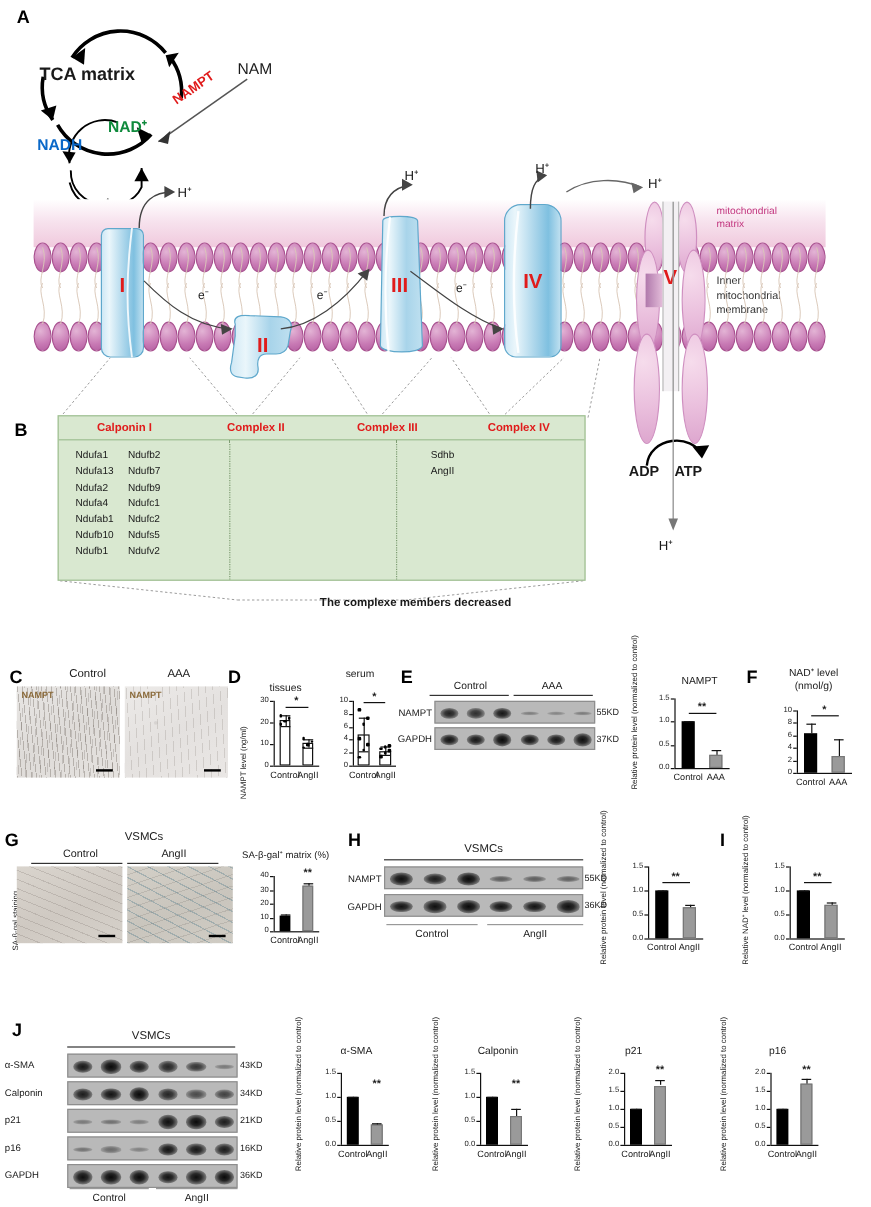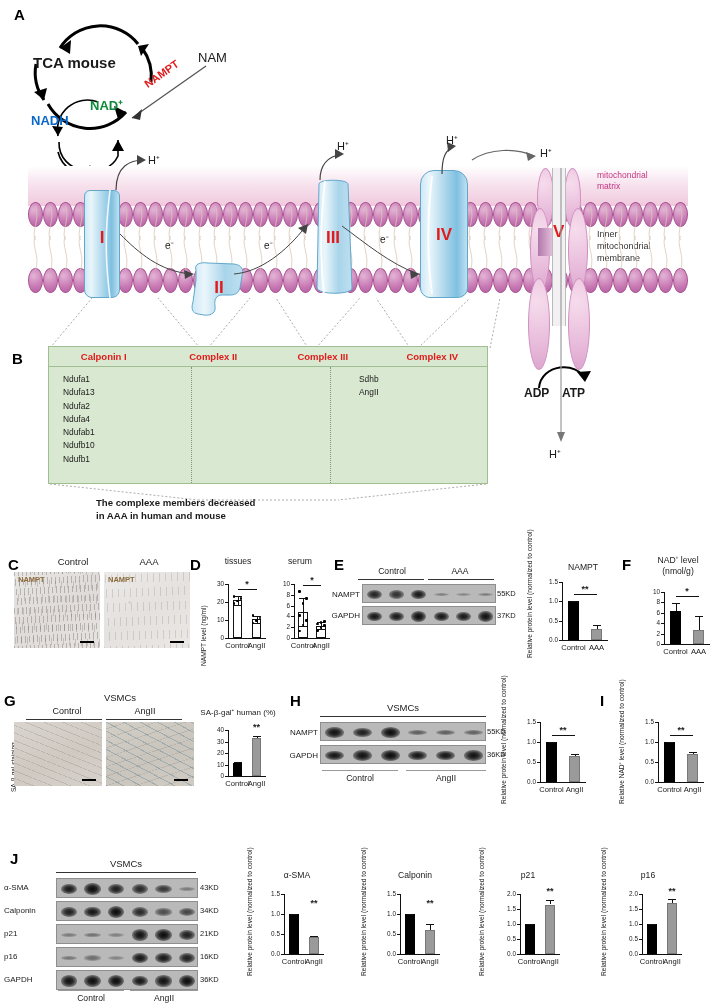--- a/index.html
+++ b/index.html
@@ -59,21 +59,21 @@
     display:flex; height:20px; border-bottom:1px solid #9fbf92;
   }
   .gt-head > div {
     flex:1; text-align:center; color:#e01b1b; font-weight:bold; font-size:9.5px;
     padding-top:4px;
   }
   .gt-body { display:flex; height:116px; }
   .gt-col { flex:1; display:flex; padding:6px 0 0 14px; gap:12px; }
   .gt-col.sep { border-left:1px dotted #7d9c71; }
   .gt-sub { font-size:8.4px; line-height:1.58; }
-  .capB { position:absolute; left:96px; top:160px; width:330px; text-align:left;
+  .capB { position:absolute; left:96px; top:160px; width:330px; text-align:right;
           font-size:9.6px; font-weight:bold; line-height:1.4; }
 
   
   .micro { position:absolute; border:0px; }
   .micro-ihc {
     background:
       repeating-linear-gradient(84deg, rgba(80,70,60,0.30) 0px, rgba(80,70,60,0.30) 0.7px, rgba(0,0,0,0) 0.7px, rgba(0,0,0,0) 4px),
       repeating-linear-gradient(94deg, rgba(60,50,45,0.18) 0px, rgba(60,50,45,0.18) 0.5px, rgba(0,0,0,0) 0.5px, rgba(0,0,0,0) 6px),
       linear-gradient(150deg, #e8e6e4 0%, #dedbd8 50%, #e6e3e0 100%);
   }
@@ -138,21 +138,21 @@
   <svg class="abs" style="left:18px; top:18px;" width="160" height="120">
     <path d="M120,26 A48,48 0 0,0 42,30" fill="none" stroke="#000" stroke-width="3"></path>
     <polygon points="42,30 53,22 52,36" fill="#000"></polygon>
     <path d="M124,30 A48,48 0 0,1 133,64" fill="none" stroke="#000" stroke-width="3"></path>
     <polygon points="120,28 131,26 123,38" fill="#000"></polygon>
     <path d="M18,46 A48,48 0 0,0 26,82" fill="none" stroke="#000" stroke-width="3"></path>
     <polygon points="26,82 16,74 29,70" fill="#000"></polygon>
     <path d="M30,86 A48,48 0 0,0 108,94" fill="none" stroke="#000" stroke-width="3"></path>
     <polygon points="108,94 96,88 100,101" fill="#000"></polygon>
   </svg>
-  <div class="abs" style="left:33px; top:54px; font-size:15px; font-weight:bold;">TCA mouse</div>
+  <div class="abs" style="left:33px; top:54px; font-size:15px; font-weight:bold;">TCA matrix</div>
 
   <svg class="abs" style="left:42px; top:96px;" width="90" height="84">
     <path d="M56,6 A30,30 0 0,0 16,40" fill="none" stroke="#000" stroke-width="1.6"></path>
     <polygon points="16,40 10,30 21,31" fill="#000"></polygon>
     <path d="M16,56 A30,30 0 0,0 52,78" fill="none" stroke="#000" stroke-width="1.6"></path>
     <polygon points="52,78 41,78 48,69" fill="#000"></polygon>
   </svg>
 
   <div class="abs" style="left:90px; top:96px; font-size:13px; font-weight:bold; color:#0f8a3c;">NAD⁺</div>
   <div class="abs" style="left:31px; top:113px; font-size:13px; font-weight:bold; color:#0a68c8;">NADH</div>
@@ -502,20 +502,29 @@
       <div class="gt-col">
         <div class="gt-sub" id="c1a">
             <div>Ndufa1</div>
             <div>Ndufa13</div>
             <div>Ndufa2</div>
             <div>Ndufa4</div>
             <div>Ndufab1</div>
             <div>Ndufb10</div>
             <div>Ndufb1</div>
           </div>
+        <div class="gt-sub" id="c1b">
+            <div>Ndufb2</div>
+            <div>Ndufb7</div>
+            <div>Ndufb9</div>
+            <div>Ndufc1</div>
+            <div>Ndufc2</div>
+            <div>Ndufs5</div>
+            <div>Ndufv2</div>
+          </div>
       </div>
       <div class="gt-col sep" style="padding-left:10px;">
       </div>
       <div class="gt-col sep" style="padding-left:28px;">
         <div class="gt-sub" id="c4a">
             <div>Sdhb</div>
             <div>AngII</div>
           </div>
       </div>
     </div>
@@ -523,42 +532,41 @@
 
   <svg class="abs" style="left:48px; top:148px;" width="440" height="18">
     <g stroke="#888" stroke-width="0.7" stroke-dasharray="2,2" fill="none">
       <line x1="2" y1="0" x2="150" y2="16"></line>
         <line x1="438" y1="0" x2="290" y2="16"></line>
       <line x1="150" y1="16" x2="290" y2="16"></line>
     </g>
   </svg>
   <div class="capB">
     <div>The complexe members decreased</div>
-    <div>in AAA in human and mouse</div>
   </div>
 </div>
 
 <div class="abs" style="left:0; top:548px; width:190px; height:120px;">
   <div class="abs panel-letter" style="left:8px; top:8px;">C</div>
   <div class="abs" style="left:36px; top:8px; width:74px; text-align:center; font-size:9.5px;">Control</div>
   <div class="abs" style="left:112px; top:8px; width:74px; text-align:center; font-size:9.5px;">AAA</div>
 
   <div class="abs micro micro-ihc" style="left:14px; top:24px; width:86px; height:76px;">
     <div class="ihc-tag">NAMPT</div>
     <div class="scalebar"></div>
   </div>
   <div class="abs micro micro-ihc2" style="left:104px; top:24px; width:86px; height:76px;">
     <div class="ihc-tag">NAMPT</div>
     <div class="scalebar"></div>
   </div>
 </div>
 
 <div class="abs" style="left:190px; top:548px; width:145px; height:130px;">
   <div class="abs panel-letter" style="left:0px; top:8px;">D</div>
-  <div class="abs ctitle" style="left:18px; top:8px; width:60px;">tissues</div>
+  <div class="abs ctitle" style="left:18px; top:20px; width:60px;">tissues</div>
   <div class="abs ctitle" style="left:82px; top:8px; width:56px;">serum</div>
   <div class="ytitle" style="left:10px; top:118px;">NAMPT level (ng/ml)</div>
   <div class="chart" id="chartD1" style="left:22px; top:26px; width:54px; height:78px;">
       <div class="axisline" style="left: 16px; top: 10px; width: 1px; height: 54px;"></div>
       <div class="axisline" style="left: 16px; top: 64px; width: 38px; height: 1px;"></div>
       <div class="tick" style="left: 13px; top: 64px;"></div>
       <div class="ticklab" style="left: -16px; top: 60px; width: 28px;">0</div>
       <div class="tick" style="left: 13px; top: 46px;"></div>
       <div class="ticklab" style="left: -16px; top: 42px; width: 28px;">10</div>
       <div class="tick" style="left: 13px; top: 28px;"></div>
@@ -731,21 +739,21 @@
 
   <div class="rotlabel" style="left:10px; top:104px;">SA-β-gal staining</div>
 
   <div class="abs micro micro-vsmc" style="left:14px; top:34px; width:88px; height:64px;">
     <div class="scalebar"></div>
   </div>
   <div class="abs micro micro-vsmc2" style="left:106px; top:34px; width:88px; height:64px;">
     <div class="scalebar"></div>
   </div>
 
-  <div class="abs ctitle" style="left:194px; top:18px; width:88px; font-size:8px;">SA-β-gal⁺ human (%)</div>
+  <div class="abs ctitle" style="left:194px; top:18px; width:88px; font-size:8px;">SA-β-gal⁺ matrix (%)</div>
   <div class="chart" id="chartG" style="left:212px; top:32px; width:54px; height:70px;">
       <div class="axisline" style="left: 16px; top: 10px; width: 1px; height: 46px;"></div>
       <div class="axisline" style="left: 16px; top: 56px; width: 38px; height: 1px;"></div>
       <div class="tick" style="left: 13px; top: 56px;"></div>
       <div class="ticklab" style="left: -16px; top: 52px; width: 28px;">0</div>
       <div class="tick" style="left: 13px; top: 44.5px;"></div>
       <div class="ticklab" style="left: -16px; top: 40.5px; width: 28px;">10</div>
       <div class="tick" style="left: 13px; top: 33px;"></div>
       <div class="ticklab" style="left: -16px; top: 29px; width: 28px;">20</div>
       <div class="tick" style="left: 13px; top: 21.5px;"></div>

